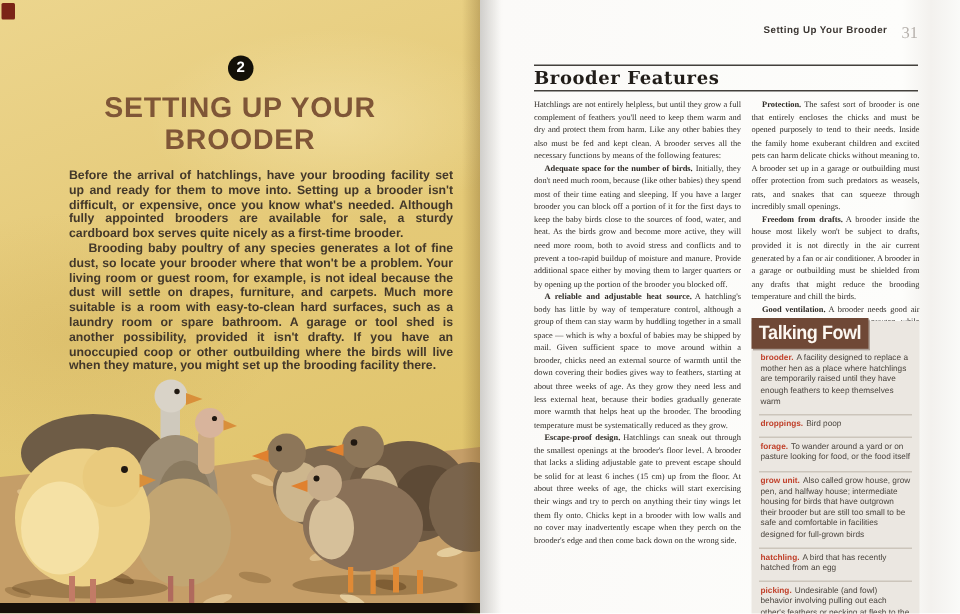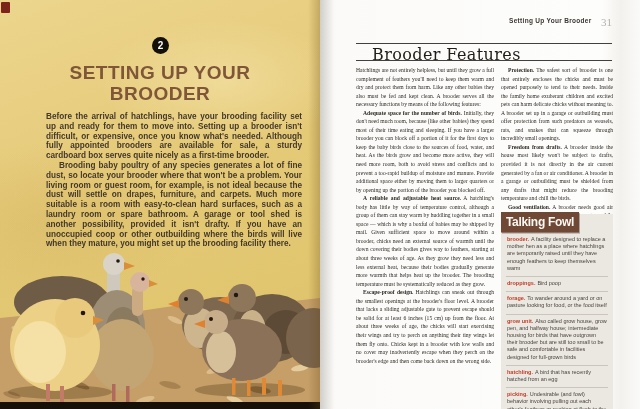--- a/index.html
+++ b/index.html
@@ -62,23 +62,23 @@
     vertical-align:3px;
   }
   #running-head .page-num {
     font-family:"Liberation Serif", serif; font-size:11px; color:#b5b0ab;
     margin-left:5px;
   }
   .rule { position:absolute; left:36px; width:256px; height:1px; background:#43403c; }
   #rule-top { top:43px; }
   #rule-bottom { top:60px; }
   #section-title {
-    position:absolute; left:52px; top:45px;
-    font-family:"DejaVu Serif", "Liberation Serif", serif; font-weight:normal;
-    font-size:16px; color:#211d19; letter-spacing:.4px;
+    position:absolute; left:36px; top:45px;
+    font-family:"DejaVu Serif", "Liberation Serif", serif; font-weight:bold;
+    font-size:12px; color:#211d19; letter-spacing:.4px;
   }
 
   .col {
     position:absolute; top:66px;
     font-family:"Liberation Serif", serif; font-size:5.6px; line-height:8.55px;
     color:#2e2a25; text-align:justify; overflow:hidden;
   }
   #col1 { left:36px;  width:138px; height:324px; }
   #col2 { left:181px; width:112px; height:150px; }
   .col p { margin:0; }

